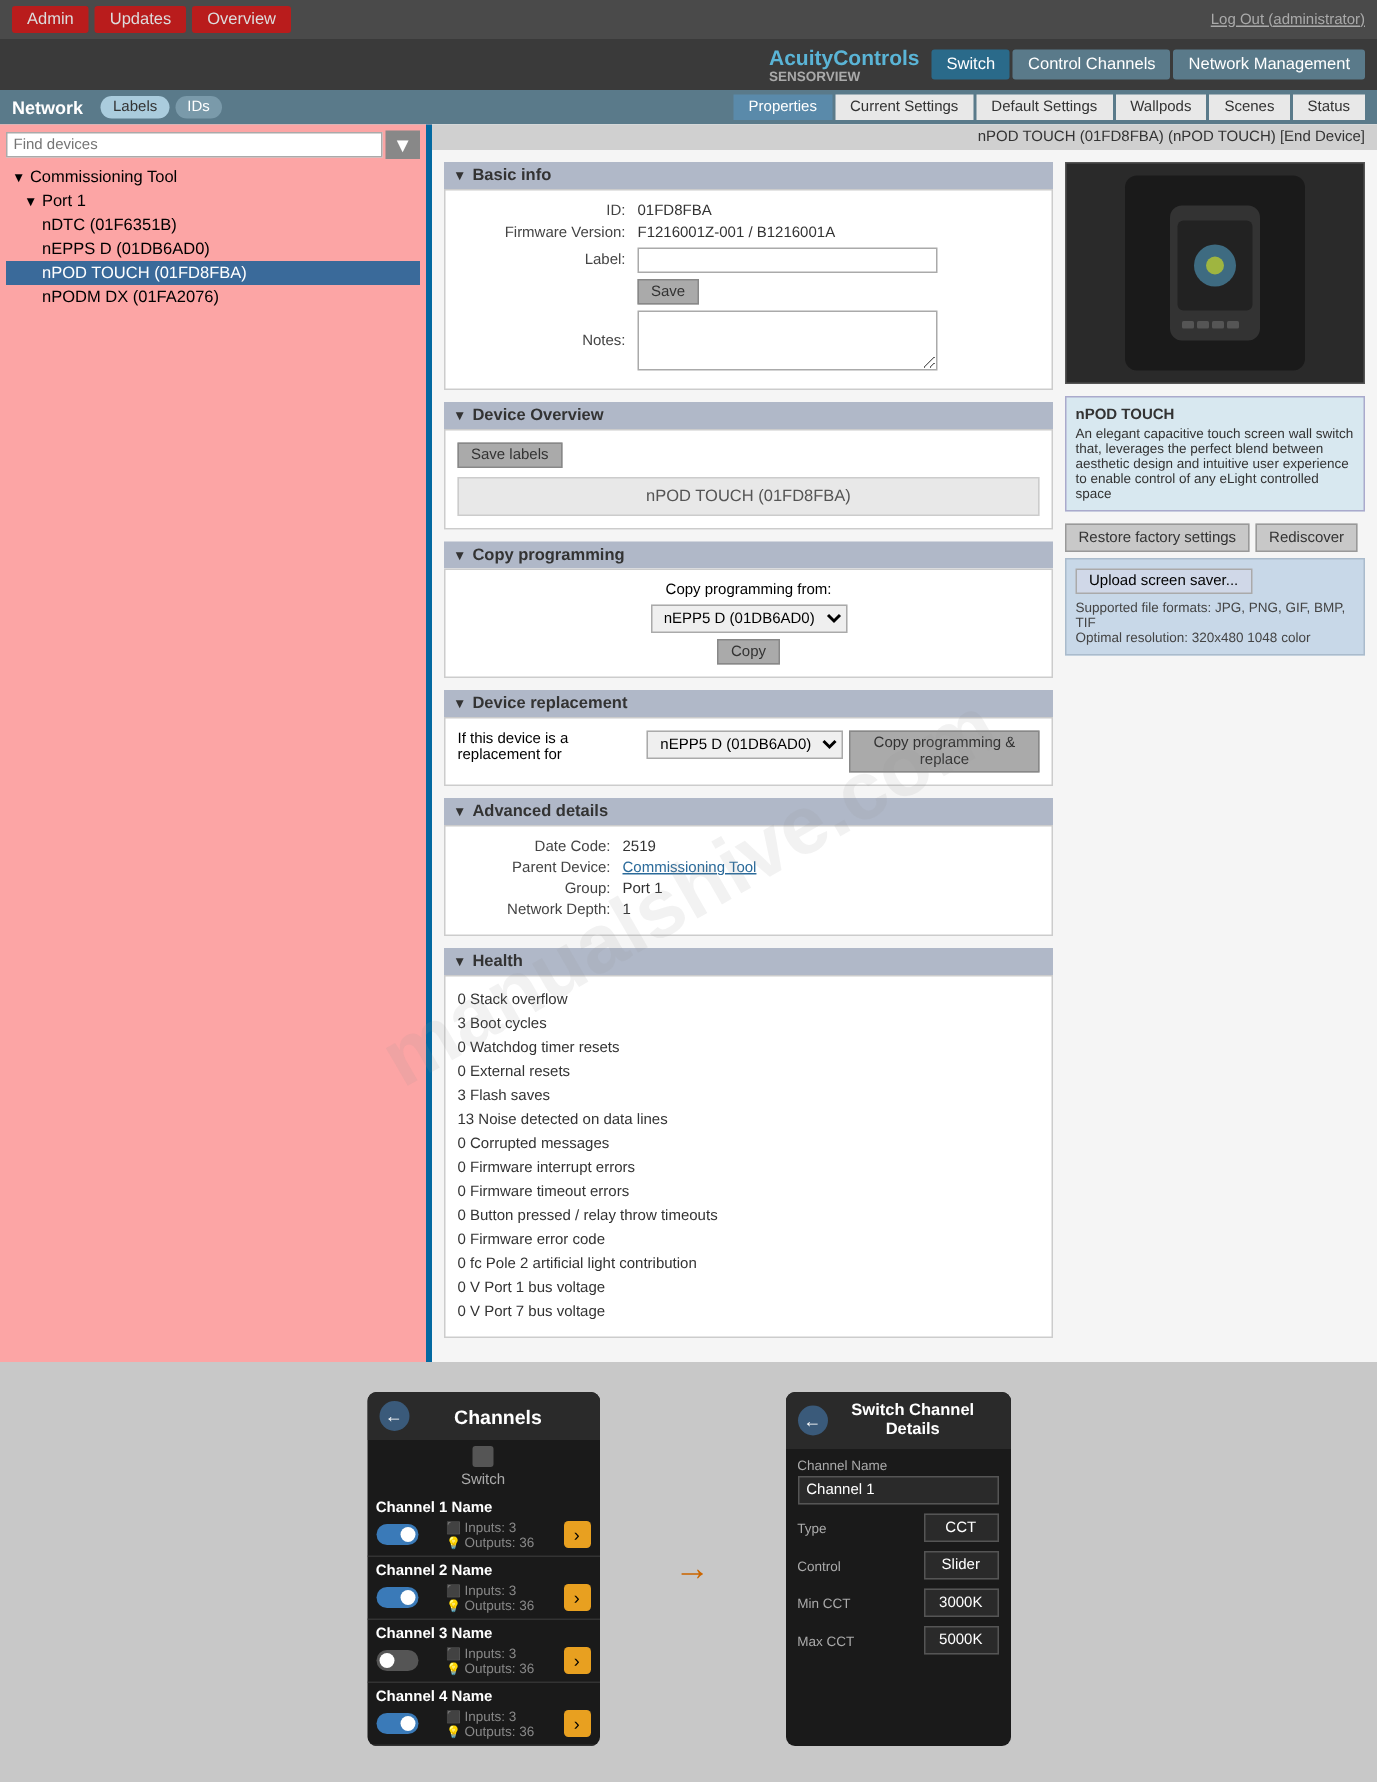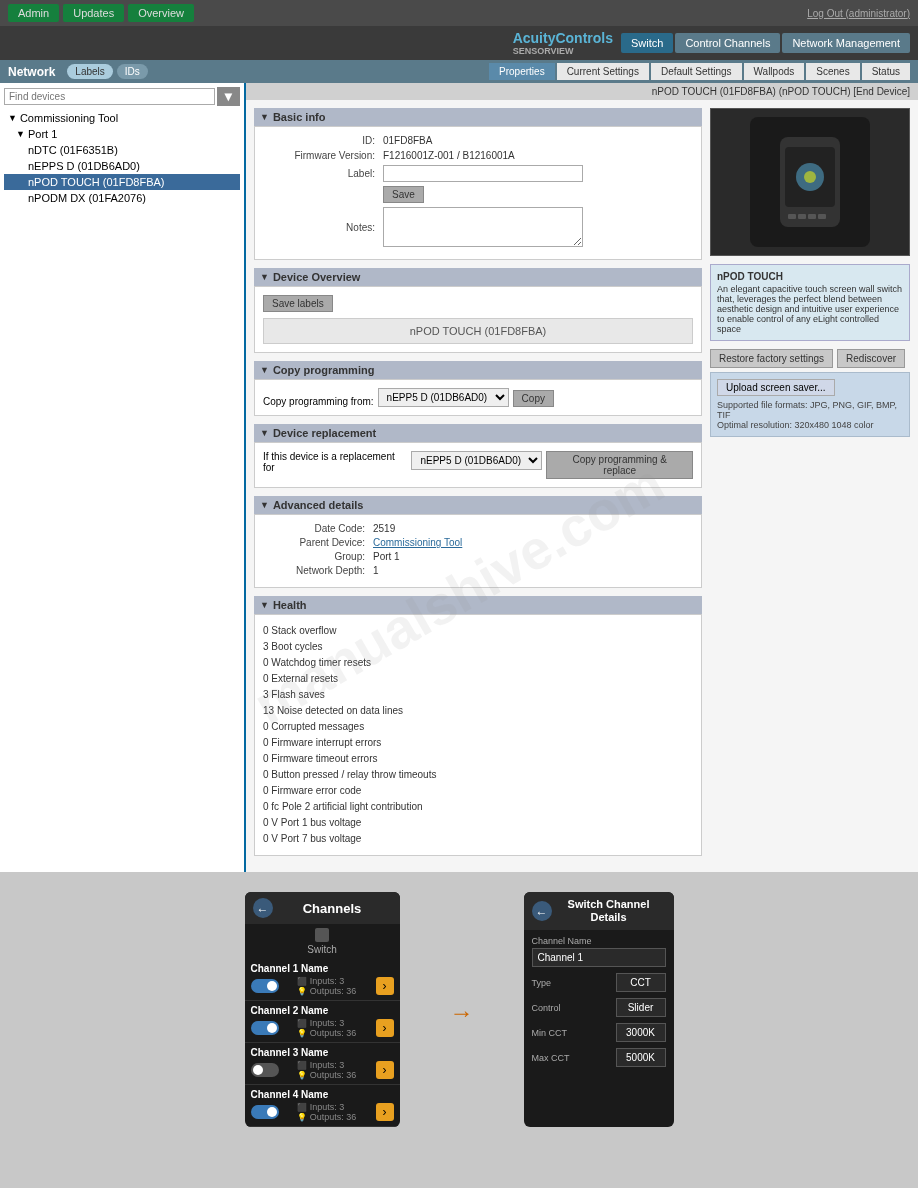--- a/index.html
+++ b/index.html
@@ -1,21 +1,21 @@
 <!DOCTYPE html>
 <html><head>
   <meta charset="utf-8">
   <style>
     * { box-sizing: border-box; margin: 0; padding: 0; }
     body { font-family: Arial, sans-serif; font-size: 11px; background: #c8c8c8; width: 918px; min-height: 1188px; }
 
     
     .top-nav { background: #4a4a4a; display: flex; align-items: center; padding: 4px 8px; justify-content: space-between; }
     .top-nav-left { display: flex; gap: 4px; }
-    .top-nav-btn { background: #15803d; color: #ddd; border: none; padding: 3px 10px; font-size: 11px; cursor: pointer; border-radius: 2px; }
+    .top-nav-btn { background: #b91c1c; color: #ddd; border: none; padding: 3px 10px; font-size: 11px; cursor: pointer; border-radius: 2px; }
     .logout-link { color: #aaa; font-size: 10px; cursor: pointer; text-decoration: underline; }
 
     
     .brand-bar { background: #3a3a3a; display: flex; align-items: center; justify-content: flex-end; padding: 4px 8px; }
     .brand-logo { color: white; font-size: 14px; font-weight: bold; margin-right: 8px; }
     .brand-logo span { color: #5ab4d6; }
     .brand-nav { display: flex; gap: 2px; }
     .brand-nav-btn { background: #5a7a8a; color: white; border: none; padding: 4px 10px; font-size: 11px; cursor: pointer; border-radius: 2px; }
     .brand-nav-btn.active { background: #2a6a8a; }
 
@@ -25,21 +25,21 @@
     .label-btn { background: #aaccdd; color: #333; border: none; padding: 2px 8px; font-size: 10px; border-radius: 10px; cursor: pointer; }
     .ids-btn { background: #7a9aaa; color: white; border: none; padding: 2px 8px; font-size: 10px; border-radius: 10px; cursor: pointer; }
     .sub-nav-right { margin-left: auto; display: flex; gap: 2px; }
     .sub-nav-tab { background: #e8e8e8; color: #333; border: none; padding: 3px 10px; font-size: 10px; cursor: pointer; }
     .sub-nav-tab.active { background: #5a8aaa; color: white; }
 
     
     .main-layout { display: flex; background: #e0e0e0; min-height: 580px; }
 
     
-    .sidebar { width: 246px; background: #ffffff; padding: 4px; border-right: 2px solid #0369a1; }
+    .sidebar { width: 288px; background: #fca5a5; padding: 4px; border-right: 4px solid #0369a1; }
     .sidebar-search { display: flex; align-items: center; margin-bottom: 4px; }
     .sidebar-search input { width: 200px; border: 1px solid #aaa; padding: 2px 4px; font-size: 10px; }
     .sidebar-search .filter-btn { margin-left: 2px; background: #888; color: white; border: none; padding: 2px 5px; cursor: pointer; }
     .tree-item { padding: 2px 4px; cursor: pointer; display: flex; align-items: center; }
     .tree-item.selected { background: #3a6a9a; color: white; }
     .tree-arrow { margin-right: 3px; font-size: 9px; }
 
     
     .content { flex: 1; background: #f5f5f5; overflow: auto; }
     .breadcrumb-bar { background: #d0d0d0; padding: 3px 8px; font-size: 10px; color: #333; text-align: right; }
@@ -58,21 +58,21 @@
     .form-label { width: 120px; text-align: right; color: #444; padding-right: 8px; font-size: 10px; }
     .form-value { font-size: 10px; color: #333; }
     .form-input { border: 1px solid #aaa; padding: 2px 4px; font-size: 10px; }
     .form-textarea { border: 1px solid #aaa; padding: 2px 4px; font-size: 10px; width: 200px; height: 40px; }
     .save-btn { background: #aaa; color: #333; border: 1px solid #888; padding: 2px 8px; font-size: 10px; cursor: pointer; }
 
     
     .device-box { background: #e8e8e8; border: 1px solid #ccc; padding: 6px; width: 100%; font-size: 11px; color: #555; text-align: center; }
 
     
-    .copy-row { display: flex; align-items: flex-end; gap: 4px; font-size: 10px; }
+    .copy-row { display: flex; align-items: center; gap: 4px; font-size: 10px; flex-direction: column; }
     .copy-select { border: 1px solid #aaa; padding: 2px 4px; font-size: 10px; }
     .copy-btn { background: #aaa; color: #333; border: 1px solid #888; padding: 2px 8px; font-size: 10px; cursor: pointer; }
 
     
     .replace-row { display: flex; align-items: flex-start; gap: 4px; font-size: 10px; }
     .replace-select { border: 1px solid #aaa; padding: 2px 4px; font-size: 10px; }
     .replace-btn { background: #aaa; color: #333; border: 1px solid #888; padding: 2px 8px; font-size: 10px; cursor: pointer; }
 
     
     .adv-row { display: flex; align-items: flex-start; margin-bottom: 3px; }

